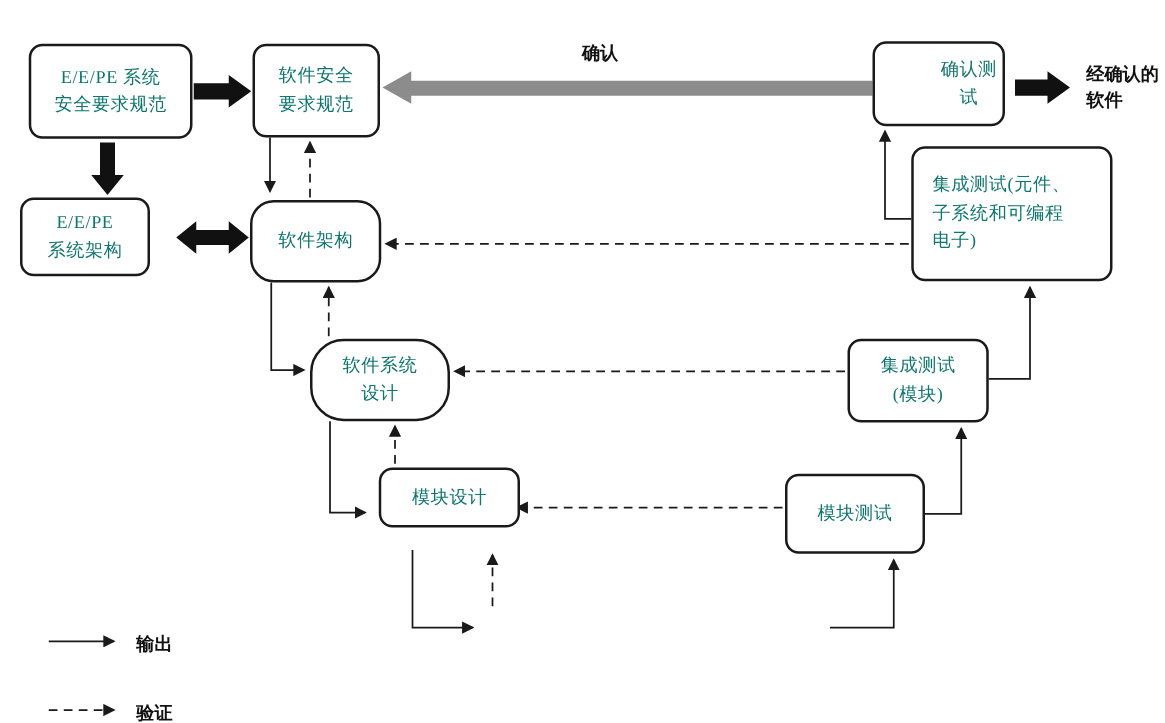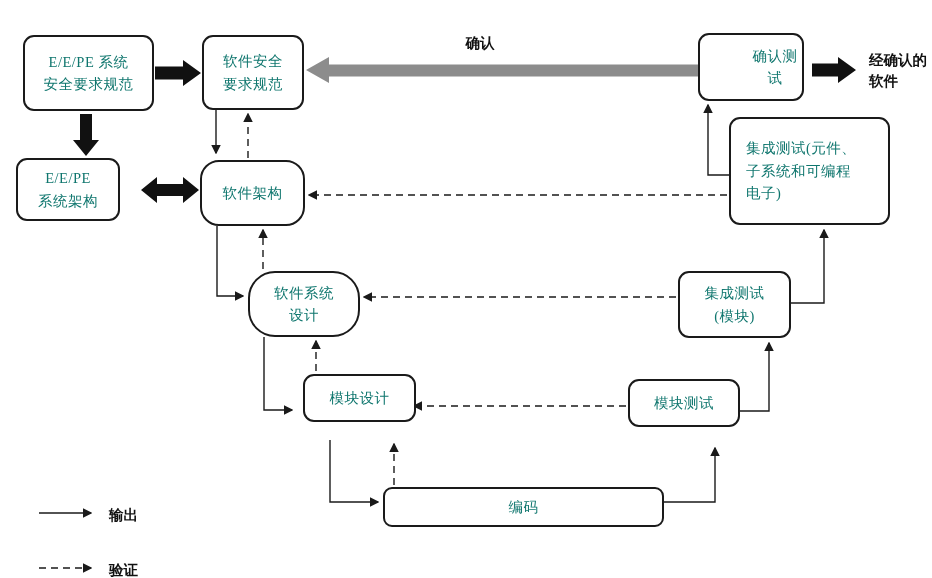--- a/index.html
+++ b/index.html
@@ -112,23 +112,22 @@
   <div class="node" style="left:202px;top:35px;width:102px;height:75px;">软件安全
 要求规范</div>
 
   <div class="node" style="left:200px;top:160px;width:105px;height:66px;border-radius:19px;">软件架构</div>
 
   <div class="node" style="left:248px;top:271px;width:112px;height:66px;border-radius:27px;">软件系统
 设计</div>
 
   <div class="node" style="left:303px;top:374px;width:113px;height:48px;">模块设计</div>
 
-  <div class="node slim" style="left:383px;top:487px;width:281px;height:40px;">编码</div>
 
-  <div class="node" style="left:628px;top:379px;width:112px;height:48px;">模块测试</div>
+  <div class="node" style="left:628px;top:379px;width:112px;height:64px;">模块测试</div>
 
   <div class="node" style="left:678px;top:271px;width:113px;height:67px;">集成测试
 (模块)</div>
 
   <div class="node align-left" style="left:729px;top:117px;width:161px;height:108px;">集成测试(元件、
 子系统和可编程
 电子)</div>
 
   <div class="node" style="left:698px;top:33px;width:106px;height:68px;padding-left:48px;">确认测试</div>
 

